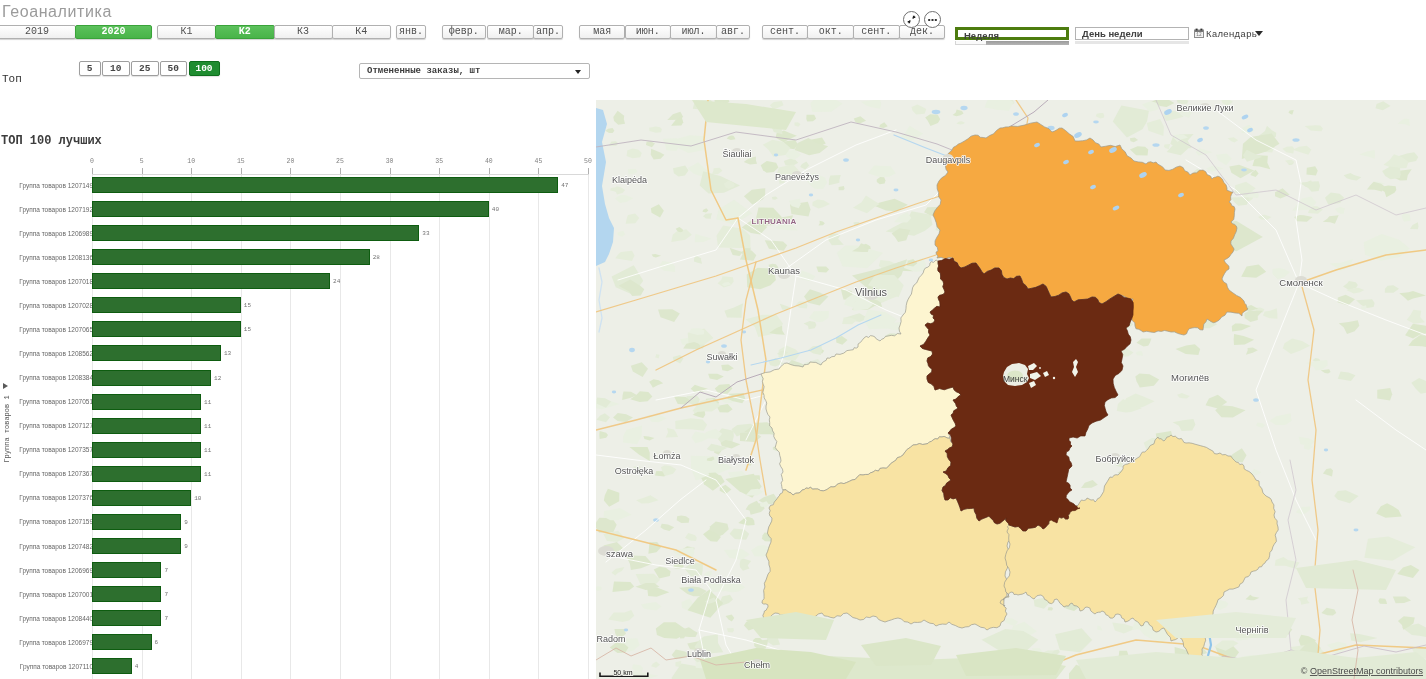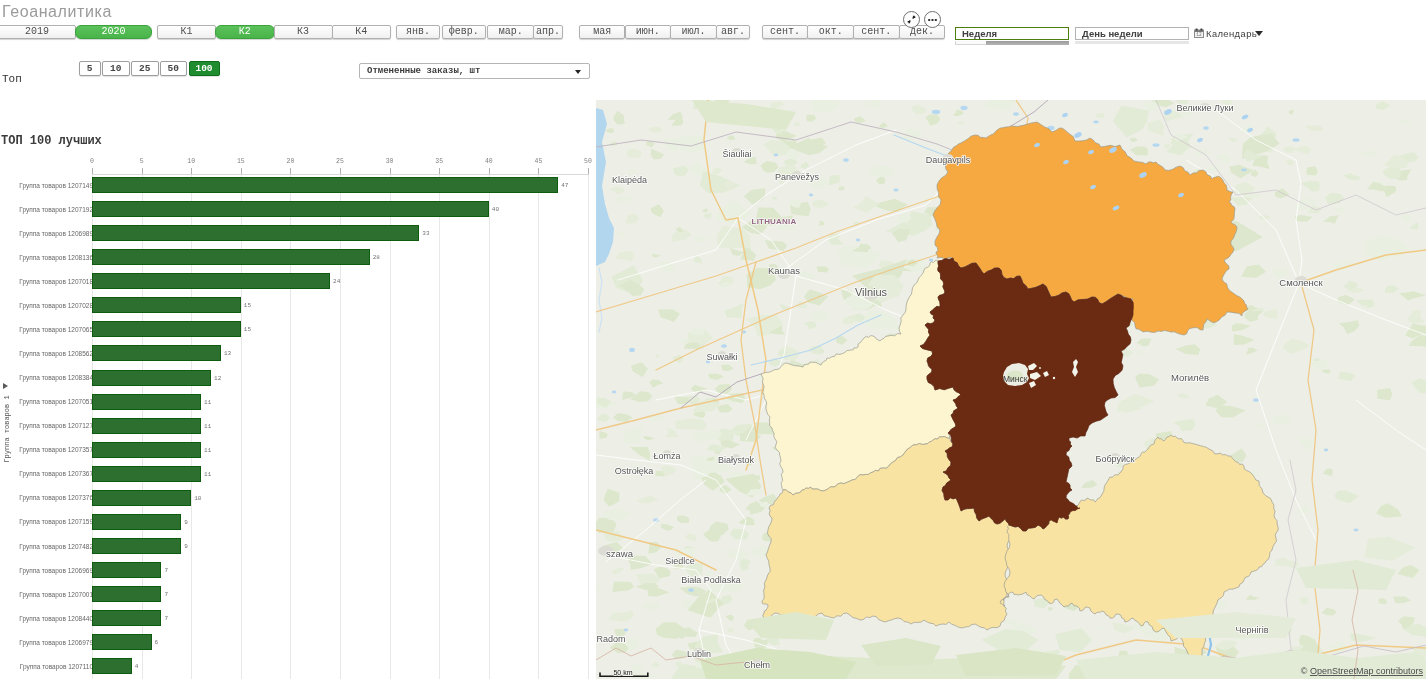--- a/index.html
+++ b/index.html
@@ -1,40 +1,40 @@
 <!DOCTYPE html>
 <html><head><meta charset="utf-8">
 <style>
 *{margin:0;padding:0;box-sizing:border-box;}
 html,body{width:1426px;height:679px;background:#fff;overflow:hidden;}
 body{font-family:"Liberation Sans",sans-serif;position:relative;}
 .abs{position:absolute;}
 .btn{position:absolute;height:14px;border:1px solid #b0b0b0;background:linear-gradient(180deg,#ffffff,#f0f0f0);
  border-radius:2px;font-family:"Liberation Mono",monospace;font-size:10px;color:#4d4d4d;
  text-align:center;line-height:12px;box-shadow:0 1px 1px rgba(0,0,0,0.18);}
-.btn.sel{background:linear-gradient(180deg,#5cc15c,#49b449);border-color:#3aa33a;color:#fff;font-weight:normal;border-radius:6px;}
+.btn.sel{background:linear-gradient(180deg,#5cc15c,#49b449);border-color:#3aa33a;color:#fff;font-weight:bold;}
 .tbtn{position:absolute;height:15px;border:1px solid #9e9e9e;background:#fff;border-radius:2px;
  font-family:"Liberation Mono",monospace;font-size:9.5px;font-weight:bold;color:#444;
  text-align:center;line-height:13px;box-shadow:0 1px 1px rgba(0,0,0,0.12);}
 .tbtn.sel{background:#1f8c30;border-color:#0d6e1c;color:#fff;}
 .glabel{position:absolute;font-family:"Liberation Sans",sans-serif;font-size:6.5px;color:#666;
  text-align:right;white-space:nowrap;}
 .gval{position:absolute;font-family:"Liberation Mono",monospace;font-size:6px;color:#737373;white-space:nowrap;}
 .gline{position:absolute;width:1px;background:#e8e8e8;}
 .bar{position:absolute;background:#2d6f2e;border:1px solid #0e5c10;}
 </style></head>
 <body>
 <div class="abs" style="left:2px;top:3px;font-size:16px;color:#9b9b9b;letter-spacing:0.6px;">Геоаналитика</div>
 <div class="btn" style="left:-2px;top:25px;width:78px;">2019</div>
 <div class="btn sel" style="left:75px;top:25px;width:77px;">2020</div>
 <div class="btn" style="left:157px;top:25px;width:59.25px;">К1</div>
 <div class="btn sel" style="left:215.25px;top:25px;width:59.25px;">К2</div>
 <div class="btn" style="left:273.5px;top:25px;width:59.25px;">К3</div>
 <div class="btn" style="left:331.75px;top:25px;width:59.25px;">К4</div>
-<div class="btn" style="left:396px;top:25px;width:44px;">янв.</div>
+<div class="btn" style="left:396px;top:25px;width:30px;">янв.</div>
 <div class="btn" style="left:441.7px;top:25px;width:44px;">февр.</div>
 <div class="btn" style="left:487.4px;top:25px;width:46.7px;">мар.</div>
 <div class="btn" style="left:533.1px;top:25px;width:30px;">апр.</div>
 <div class="btn" style="left:578.8px;top:25px;width:46.7px;">мая</div>
 <div class="btn" style="left:624.5px;top:25px;width:46.7px;">июн.</div>
 <div class="btn" style="left:670.2px;top:25px;width:46.7px;">июл.</div>
 <div class="btn" style="left:715.9px;top:25px;width:34px;">авг.</div>
 <div class="btn" style="left:761.6px;top:25px;width:46.7px;">сент.</div>
 <div class="btn" style="left:807.3px;top:25px;width:46.7px;">окт.</div>
 <div class="btn" style="left:853px;top:25px;width:46.7px;">сент.</div>
@@ -44,21 +44,21 @@
 <path d="M9.6 7.4 L11.6 5.4 M11.6 5.4 L9.9 5.4 M11.6 5.4 L11.6 7.1 M7.4 9.6 L5.4 11.6 M5.4 11.6 L7.1 11.6 M5.4 11.6 L5.4 9.9" stroke="#1a1a1a" stroke-width="1.4" fill="none"></path>
     </svg>
   </div>
 <div class="abs" style="left:924px;top:11px;width:17px;height:17px;border:1px solid #707070;border-radius:50%;background:#fff;z-index:5;">
 <svg width="17" height="17" style="position:absolute;left:-1px;top:-1px;" viewBox="0 0 17 17">
 <rect x="4.2" y="8" width="2" height="2" fill="#333"></rect>
       <rect x="7.5" y="8" width="2" height="2" fill="#333"></rect>
       <rect x="10.8" y="8" width="2" height="2" fill="#333"></rect>
     </svg>
   </div>
-<div class="abs" style="left:955px;top:27px;width:114px;height:13px;border:1px solid #4d7c0f;background:#fff;font-family:'Liberation Sans',sans-serif;font-weight:bold;font-size:9.5px;color:#404040;line-height:12px;padding-left:6px;">Неделя</div>
+<div class="abs" style="left:955px;top:27px;width:114px;height:13px;border:3px solid #4d7c0f;background:#fff;font-family:'Liberation Sans',sans-serif;font-weight:bold;font-size:9.5px;color:#404040;line-height:12px;padding-left:6px;">Неделя</div>
 <div class="abs" style="left:955px;top:41px;width:114px;height:3.5px;background:#fafafa;border:1px solid #d5d5d5;border-top:none;"></div>
 <div class="abs" style="left:986px;top:41px;width:83px;height:3.5px;background:linear-gradient(180deg,#9a9a9a,#b5b5b5);"></div>
 <div class="abs" style="left:1075px;top:27px;width:114px;height:13px;border:1px solid #b3b3b3;background:#fff;font-family:'Liberation Sans',sans-serif;font-weight:bold;font-size:9.5px;color:#404040;line-height:12px;padding-left:6px;">День недели</div>
 <div class="abs" style="left:1075px;top:41px;width:114px;height:2.5px;background:#e6e6e6;"></div>
 <svg class="abs" style="left:1193.5px;top:28px;" width="10" height="10" viewBox="0 0 10 10">
 <rect x="0.5" y="2" width="9" height="7.5" fill="#f2f2f2" stroke="#8c8c8c" stroke-width="1"></rect>
 <rect x="1" y="2.5" width="8" height="1.2" fill="#444"></rect>
 <rect x="1.6" y="0.6" width="2" height="1.8" fill="#333"></rect>
     <rect x="6.4" y="0.6" width="2" height="1.8" fill="#333"></rect>
 <text x="5" y="8.2" font-family="Liberation Mono,monospace" font-size="4.5" fill="#777" text-anchor="middle">12</text>

